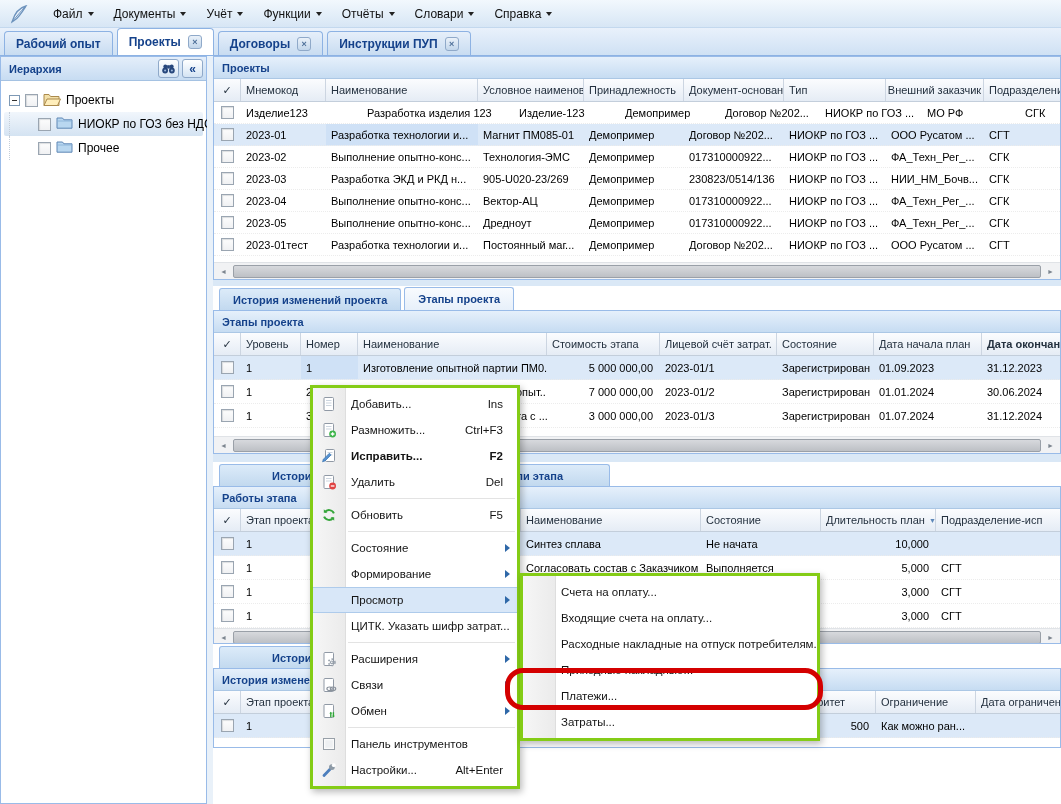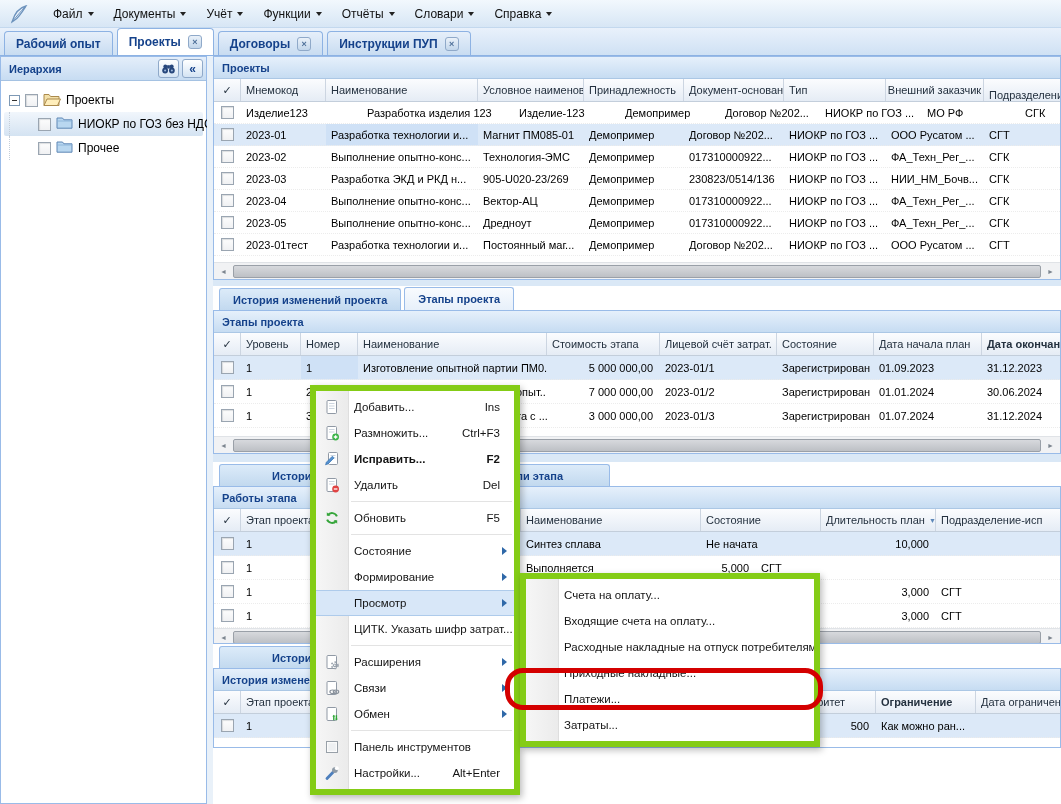--- a/index.html
+++ b/index.html
@@ -83,21 +83,21 @@
 
   
   .itabs { height:24px; display:flex; align-items:flex-end; gap:3px; padding-left:6px; background:#fff; }
   .itab { height:22px; display:flex; align-items:center; justify-content:center; padding:0 13px;
     border:1px solid #99bbe8; border-bottom:none; border-radius:3px 3px 0 0;
     background:linear-gradient(#dcebf9,#c2d9ef); font-size:11px; font-weight:bold;
     color:#15428b; white-space:nowrap; overflow:hidden; }
   .itab.active { background:linear-gradient(#f8fbfe,#e7f0fa); height:23px; }
 
   
-  .menu-pop { position:absolute; background:#fff; border:6px solid #84cc16;
+  .menu-pop { position:absolute; background:#fff; border:3px solid #84cc16;
     box-shadow:2px 3px 7px rgba(0,0,0,.28); padding:3px 0; z-index:10; }
   .menu-pop::before { content:""; position:absolute; left:0; top:0; bottom:0; width:32px;
     background:linear-gradient(90deg,#f6f6f6,#ebebeb); border-right:1px solid #dedede; }
   #context-menu { left:310px; top:385px; width:210px; }
   #view-submenu { left:520px; top:573px; width:300px; z-index:12; }
   .mi { position:relative; z-index:1; height:26px; display:flex; align-items:center;
     font-size:11.5px; color:#141414; }
   .mi .ic { width:32px; flex:0 0 32px; display:flex; align-items:center; justify-content:center; }
   .mi .lbl { flex:1; padding-left:6px; white-space:nowrap; overflow:hidden; }
   .mi .sc { padding-right:14px; white-space:nowrap; }
@@ -241,21 +241,21 @@
             </div>
             <div class="gh-cell" style="width: 100px;">
               <span>Документ-основан</span>
             </div>
             <div class="gh-cell" style="width: 102px;">
               <span>Тип</span>
             </div>
             <div class="gh-cell" style="width: 98px; justify-content: center;">
               <span>Внешний заказчик</span>
             </div>
-            <div class="gh-cell" style="width: 78px; align-items: flex-end;">
+            <div class="gh-cell" style="width: 78px;">
               <span>Подразделени</span>
             </div>
           </div>
           <div class="grid-row">
             <div class="g-cell center" style="width: 27px;">
               <span class="cb"></span>
             </div>
             <div class="g-cell" style="width: 85px;">Изделие123</div>
             <div class="g-cell" style="width: 152px; margin-left: 36px;">Разработка изделия 123</div>
             <div class="g-cell" style="width: 106px;">Изделие-123</div>
@@ -489,20 +489,21 @@
             <div class="g-cell" style="width: 120px;">Не начата</div>
             <div class="g-cell right" style="width: 115px;">10,000</div>
             <div class="g-cell" style="width: 126px;"></div>
           </div>
           <div class="grid-row h24">
             <div class="g-cell center" style="width: 27px;">
               <span class="cb"></span>
             </div>
             <div class="g-cell" style="width: 140px;">1</div>
             <div class="g-cell" style="width: 140px;"></div>
+            <div class="g-cell" style="width: 180px;">Согласовать состав с Заказчиком</div>
             <div class="g-cell" style="width: 120px;">Выполняется</div>
             <div class="g-cell right" style="width: 115px;">5,000</div>
             <div class="g-cell" style="width: 126px;">СГТ</div>
           </div>
           <div class="grid-row h24">
             <div class="g-cell center" style="width: 27px;">
               <span class="cb"></span>
             </div>
             <div class="g-cell" style="width: 140px;">1</div>
             <div class="g-cell" style="width: 140px;"></div>
@@ -549,21 +550,21 @@
             </div>
             <div class="gh-cell" style="width: 140px;">
               <span></span>
             </div>
             <div class="gh-cell" style="width: 240px;">
               <span>Наименование</span>
             </div>
             <div class="gh-cell center" style="width: 115px;">
               <span>Приоритет</span>
             </div>
-            <div class="gh-cell" style="width: 100px; font-weight: bold;">
+            <div class="gh-cell" style="width: 100px;">
               <span>Ограничение</span>
             </div>
             <div class="gh-cell" style="width: 86px;">
               <span>Дата ограничения</span>
             </div>
           </div>
           <div class="grid-row h24 selected">
             <div class="g-cell center" style="width: 27px;">
               <span class="cb"></span>
             </div>

